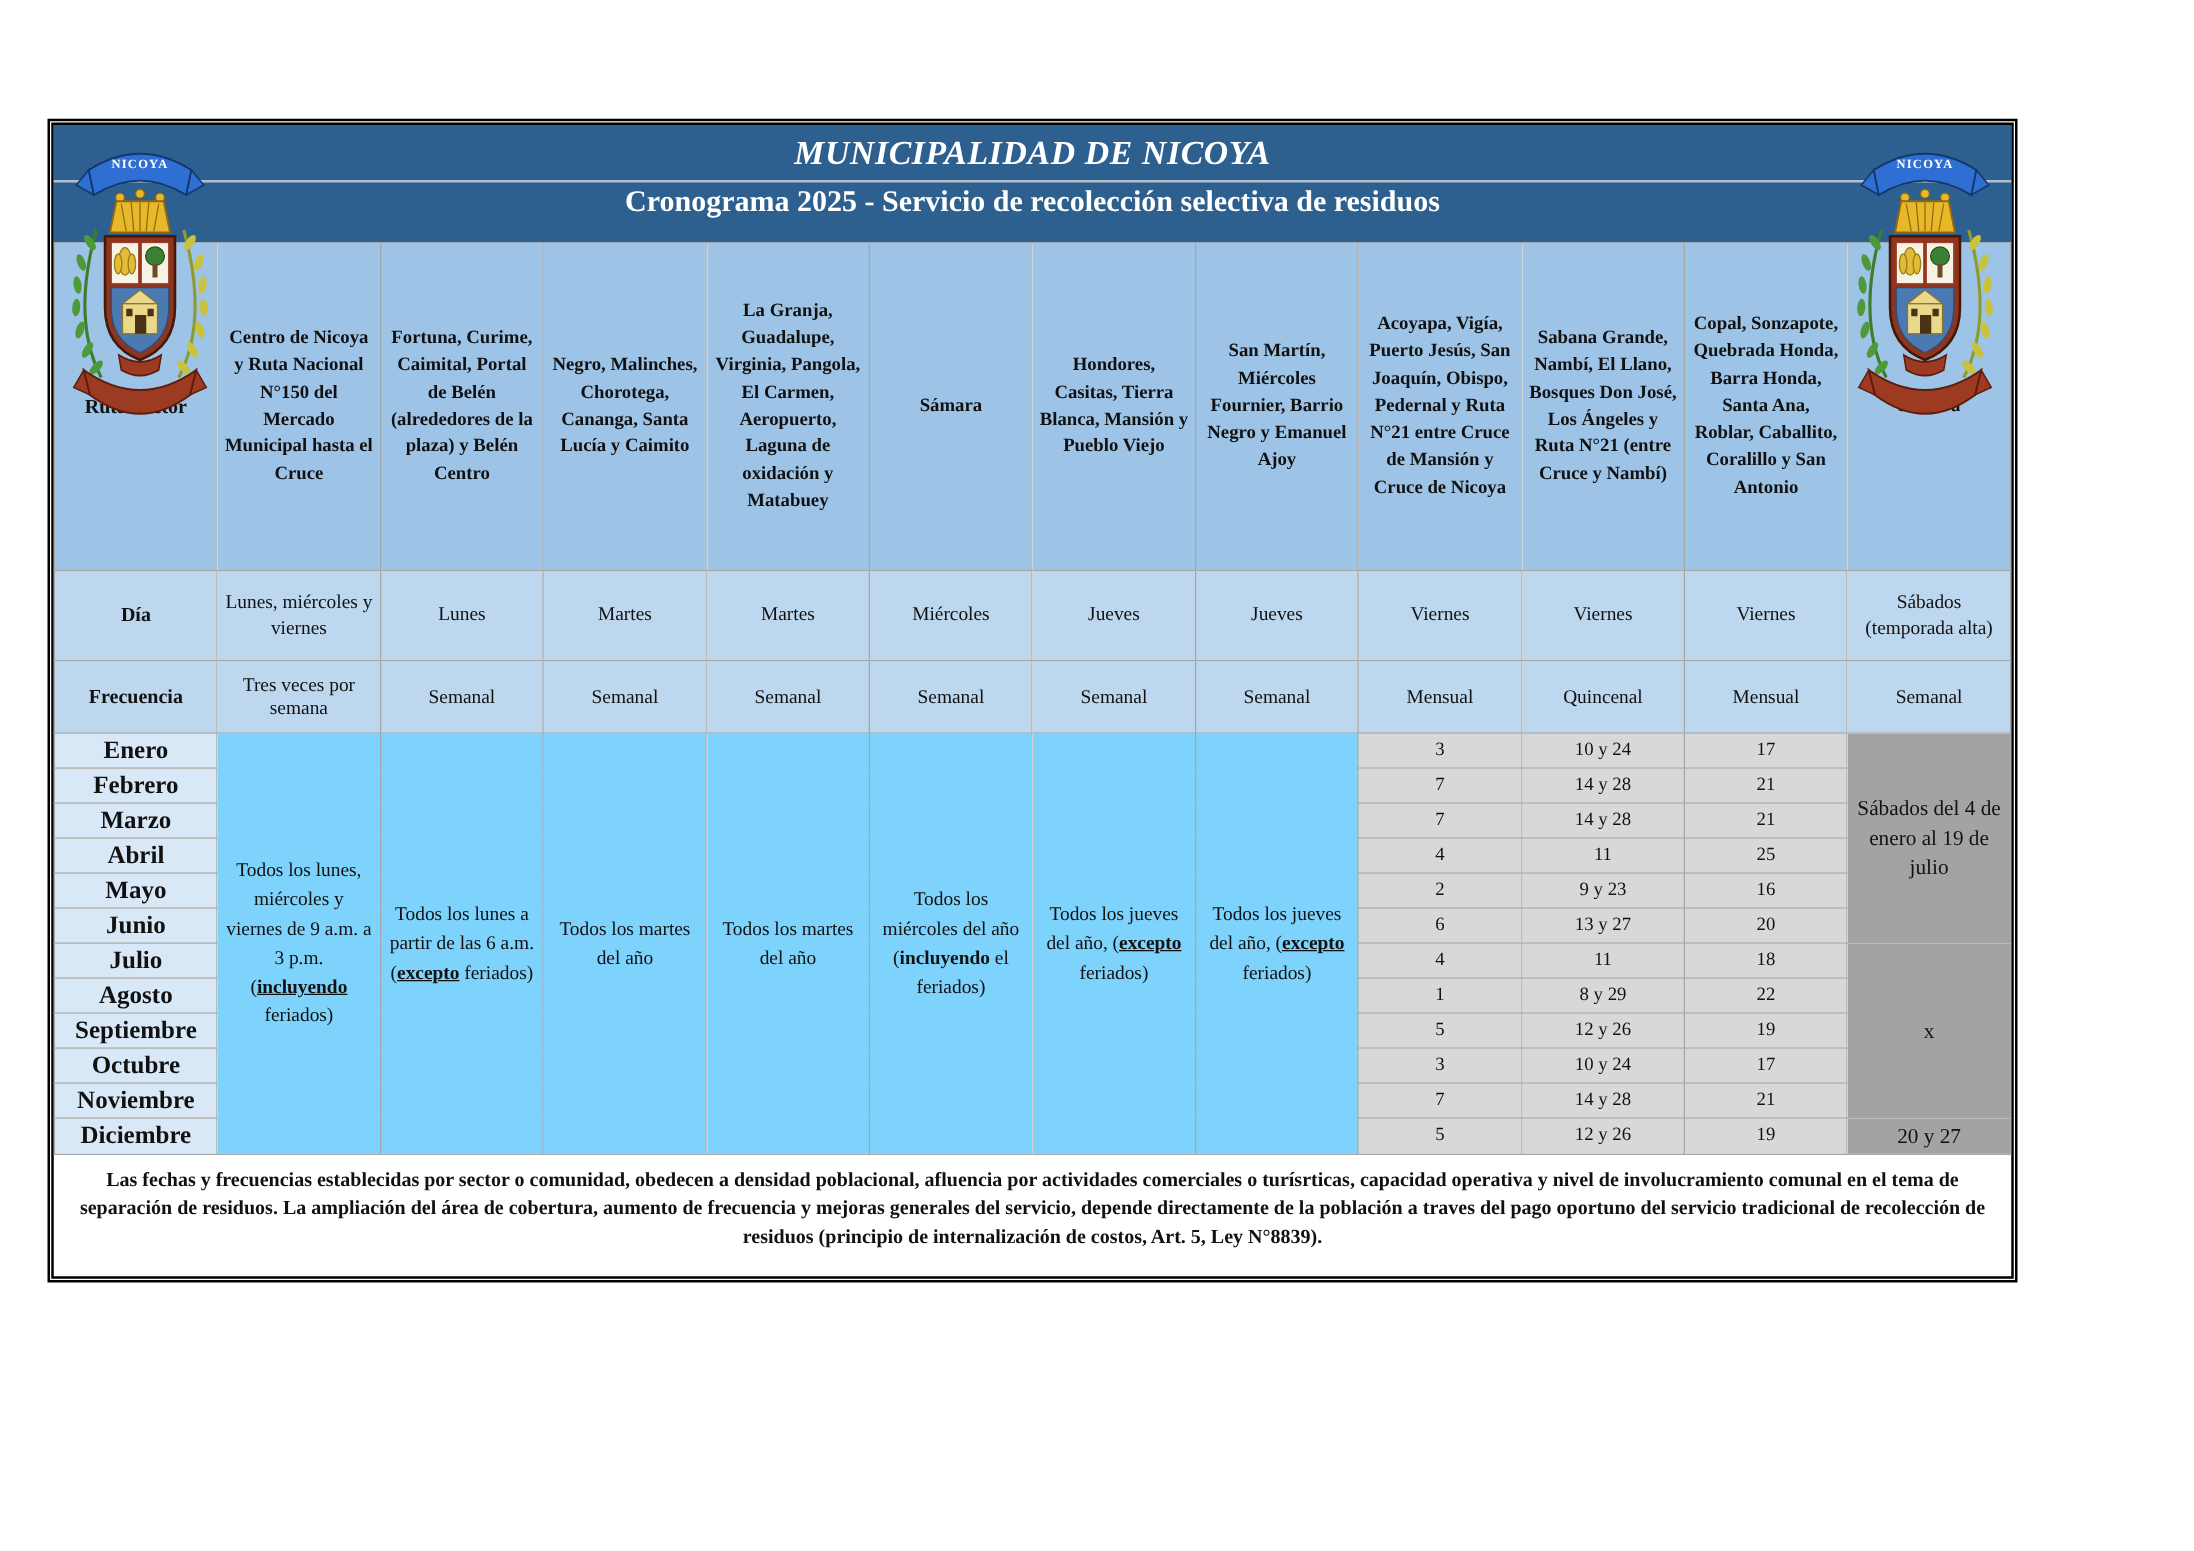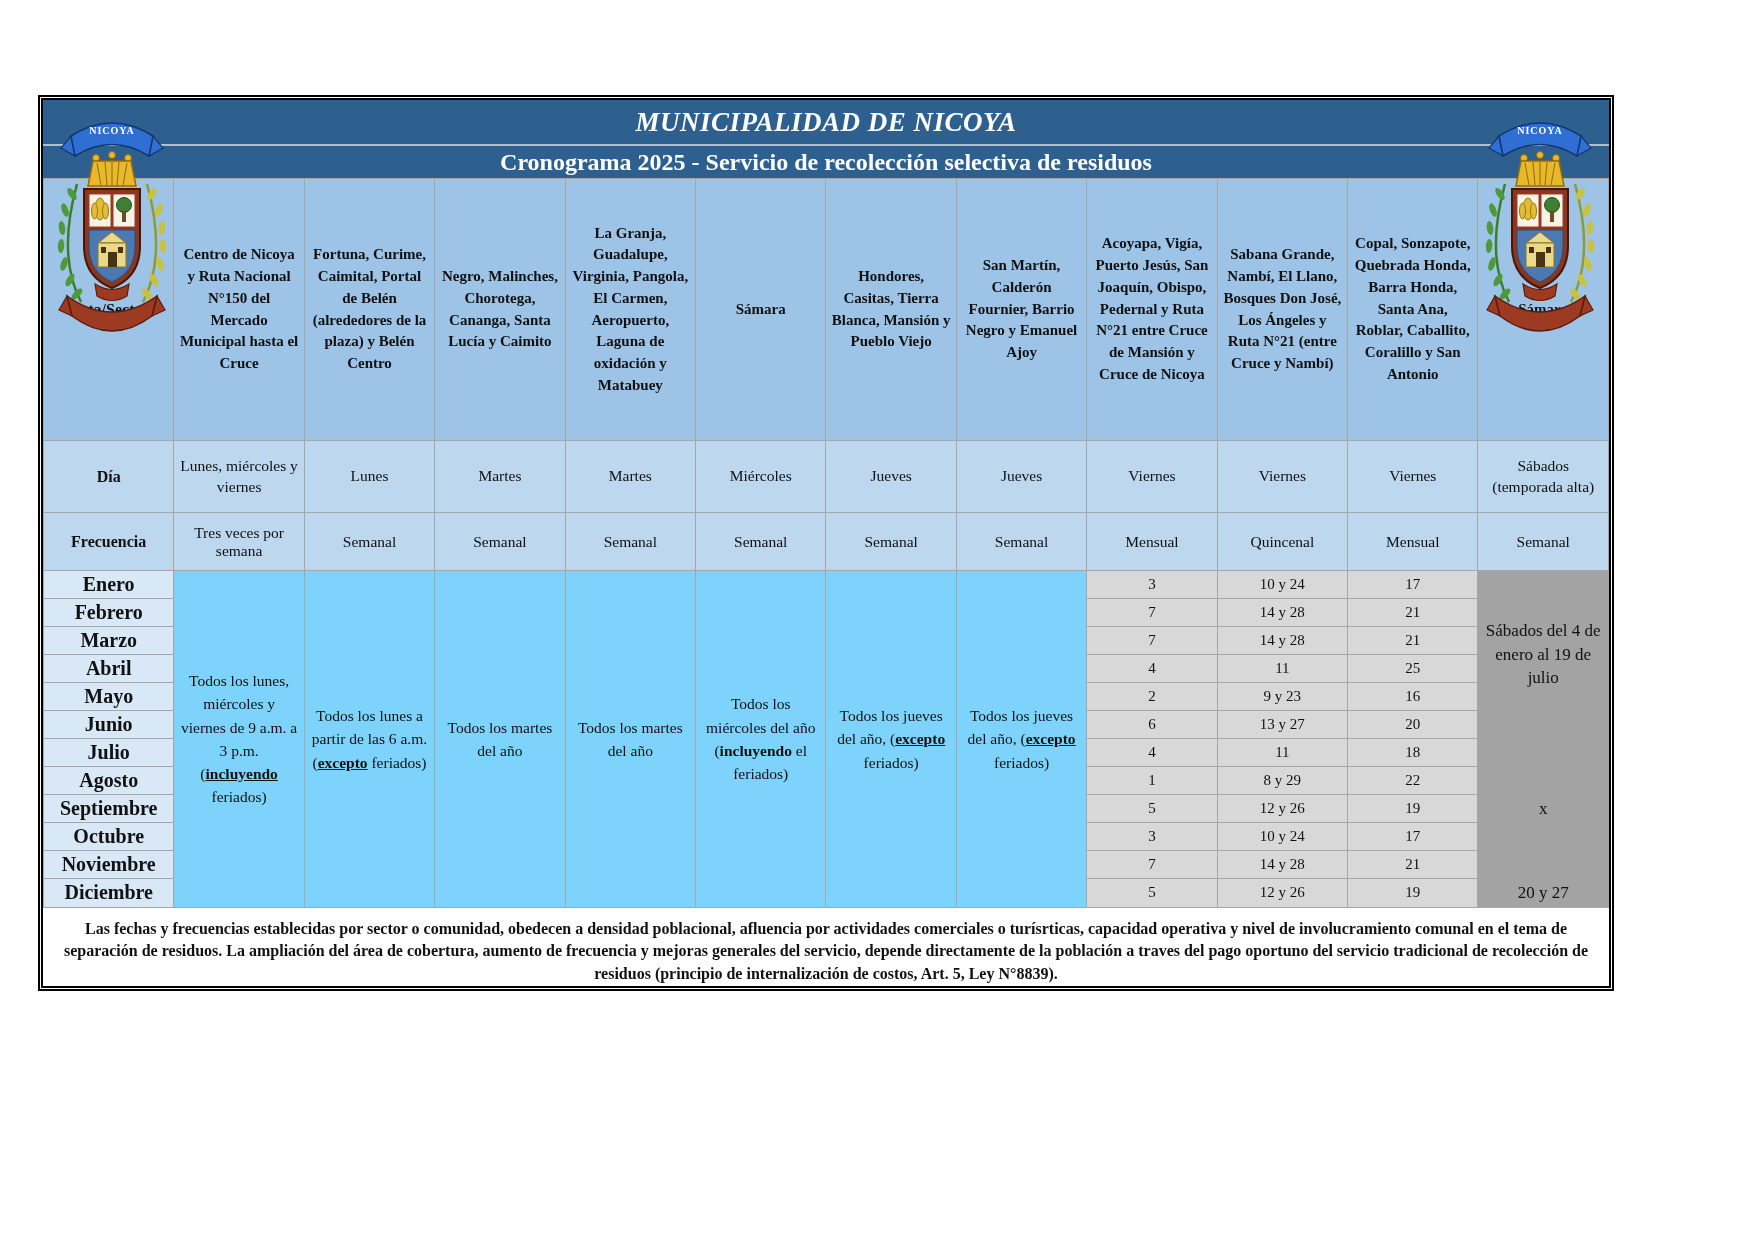--- a/index.html
+++ b/index.html
@@ -4,21 +4,21 @@
 <style>
   html,body{margin:0;padding:0;background:#fff;}
   .canvas{position:relative;width:1755px;height:1241px;background:#ffffff;overflow:hidden;
           font-family:"Liberation Serif","DejaVu Serif",serif;color:#111;}
   .board{position:absolute;left:38px;top:95px;width:1566px;border:5px double #000;background:#fff;}
 
   
   .titlebar{background:#2e608f;}
   .title1{height:44px;line-height:44px;text-align:center;color:#fff;font-weight:bold;font-size:27px;
           border-bottom:2px solid #aebfd2;letter-spacing:.5px;font-style:italic;}
-  .title2{height:32px;line-height:32px;text-align:center;color:#fff;font-weight:bold;font-size:24px;}
+  .title2{height:48px;line-height:32px;text-align:center;color:#fff;font-weight:bold;font-size:24px;}
 
   
   table.sched{width:100%;border-collapse:collapse;table-layout:fixed;}
   table.sched td{border:1px solid #a6a6a6;text-align:center;vertical-align:middle;
                  padding:2px 5px;overflow:hidden;}
   tr.r-routes{height:262px;}
   tr.r-dia{height:72px;}
   tr.r-frec{height:58px;}
   tr.r-m{height:23px;}
 
@@ -28,21 +28,21 @@
   .c-dia{background:#bdd7ee;font-size:15.5px;line-height:1.35;}
   .c-frec{background:#bdd7ee;font-size:15.5px;}
   .c-month{background:#d9e8f7;font-weight:bold;font-size:20px;}
   .c-sched{background:#7dd3fc;font-size:15.5px;line-height:1.5;padding:4px 9px;}
   .c-num{background:#d8d8d8;font-size:15px;line-height:1;}
   .c-sam{background:#a3a3a3;font-size:17px;line-height:1.4;}
   .em{font-weight:bold;}
   .em.u{text-decoration:underline;}
 
   
-  .footnote{padding:10px 12px 1px;font-weight:bold;font-size:16px;line-height:1.4;text-align:center;}
+  .footnote{padding:10px 12px 20px;font-weight:bold;font-size:16px;line-height:1.4;text-align:center;}
 
   
   .emblem{position:absolute;top:6px;width:122px;height:244px;z-index:5;}
   .emblem-left{left:8px;}
   .emblem-right{left:1436px;}
 </style>
 </head>
 <body>
 
 <div class="canvas">
@@ -70,21 +70,21 @@
       </colgroup>
       <tbody>
         <tr class="r-routes">
           <td class="c-corner">Ruta/Sector</td>
           <td class="c-route">Centro de Nicoya y Ruta Nacional N°150 del Mercado Municipal hasta el Cruce</td>
           <td class="c-route">Fortuna, Curime, Caimital, Portal de Belén (alrededores de la plaza) y Belén Centro</td>
           <td class="c-route">Negro, Malinches, Chorotega, Cananga, Santa Lucía y Caimito</td>
           <td class="c-route">La Granja, Guadalupe, Virginia, Pangola, El Carmen, Aeropuerto, Laguna de oxidación y Matabuey</td>
           <td class="c-route">Sámara</td>
           <td class="c-route">Hondores, Casitas, Tierra Blanca, Mansión y Pueblo Viejo</td>
-          <td class="c-route">San Martín, Calderón Fournier, Barrio Negro y Emanuel Ajoy</td>
+          <td class="c-route">San Martín, Miércoles Fournier, Barrio Negro y Emanuel Ajoy</td>
           <td class="c-route">Acoyapa, Vigía, Puerto Jesús, San Joaquín, Obispo, Pedernal y Ruta N°21 entre Cruce de Mansión y Cruce de Nicoya</td>
           <td class="c-route">Sabana Grande, Nambí, El Llano, Bosques Don José, Los Ángeles y Ruta N°21 (entre Cruce y Nambí)</td>
           <td class="c-route">Copal, Sonzapote, Quebrada Honda, Barra Honda, Santa Ana, Roblar, Caballito, Coralillo y San Antonio</td>
           <td class="c-route">Sámara</td>
         </tr>
 
         <tr class="r-dia">
           <td class="c-label">Día</td>
           <td class="c-dia">Lunes, miércoles y viernes</td>
           <td class="c-dia">Lunes</td>

